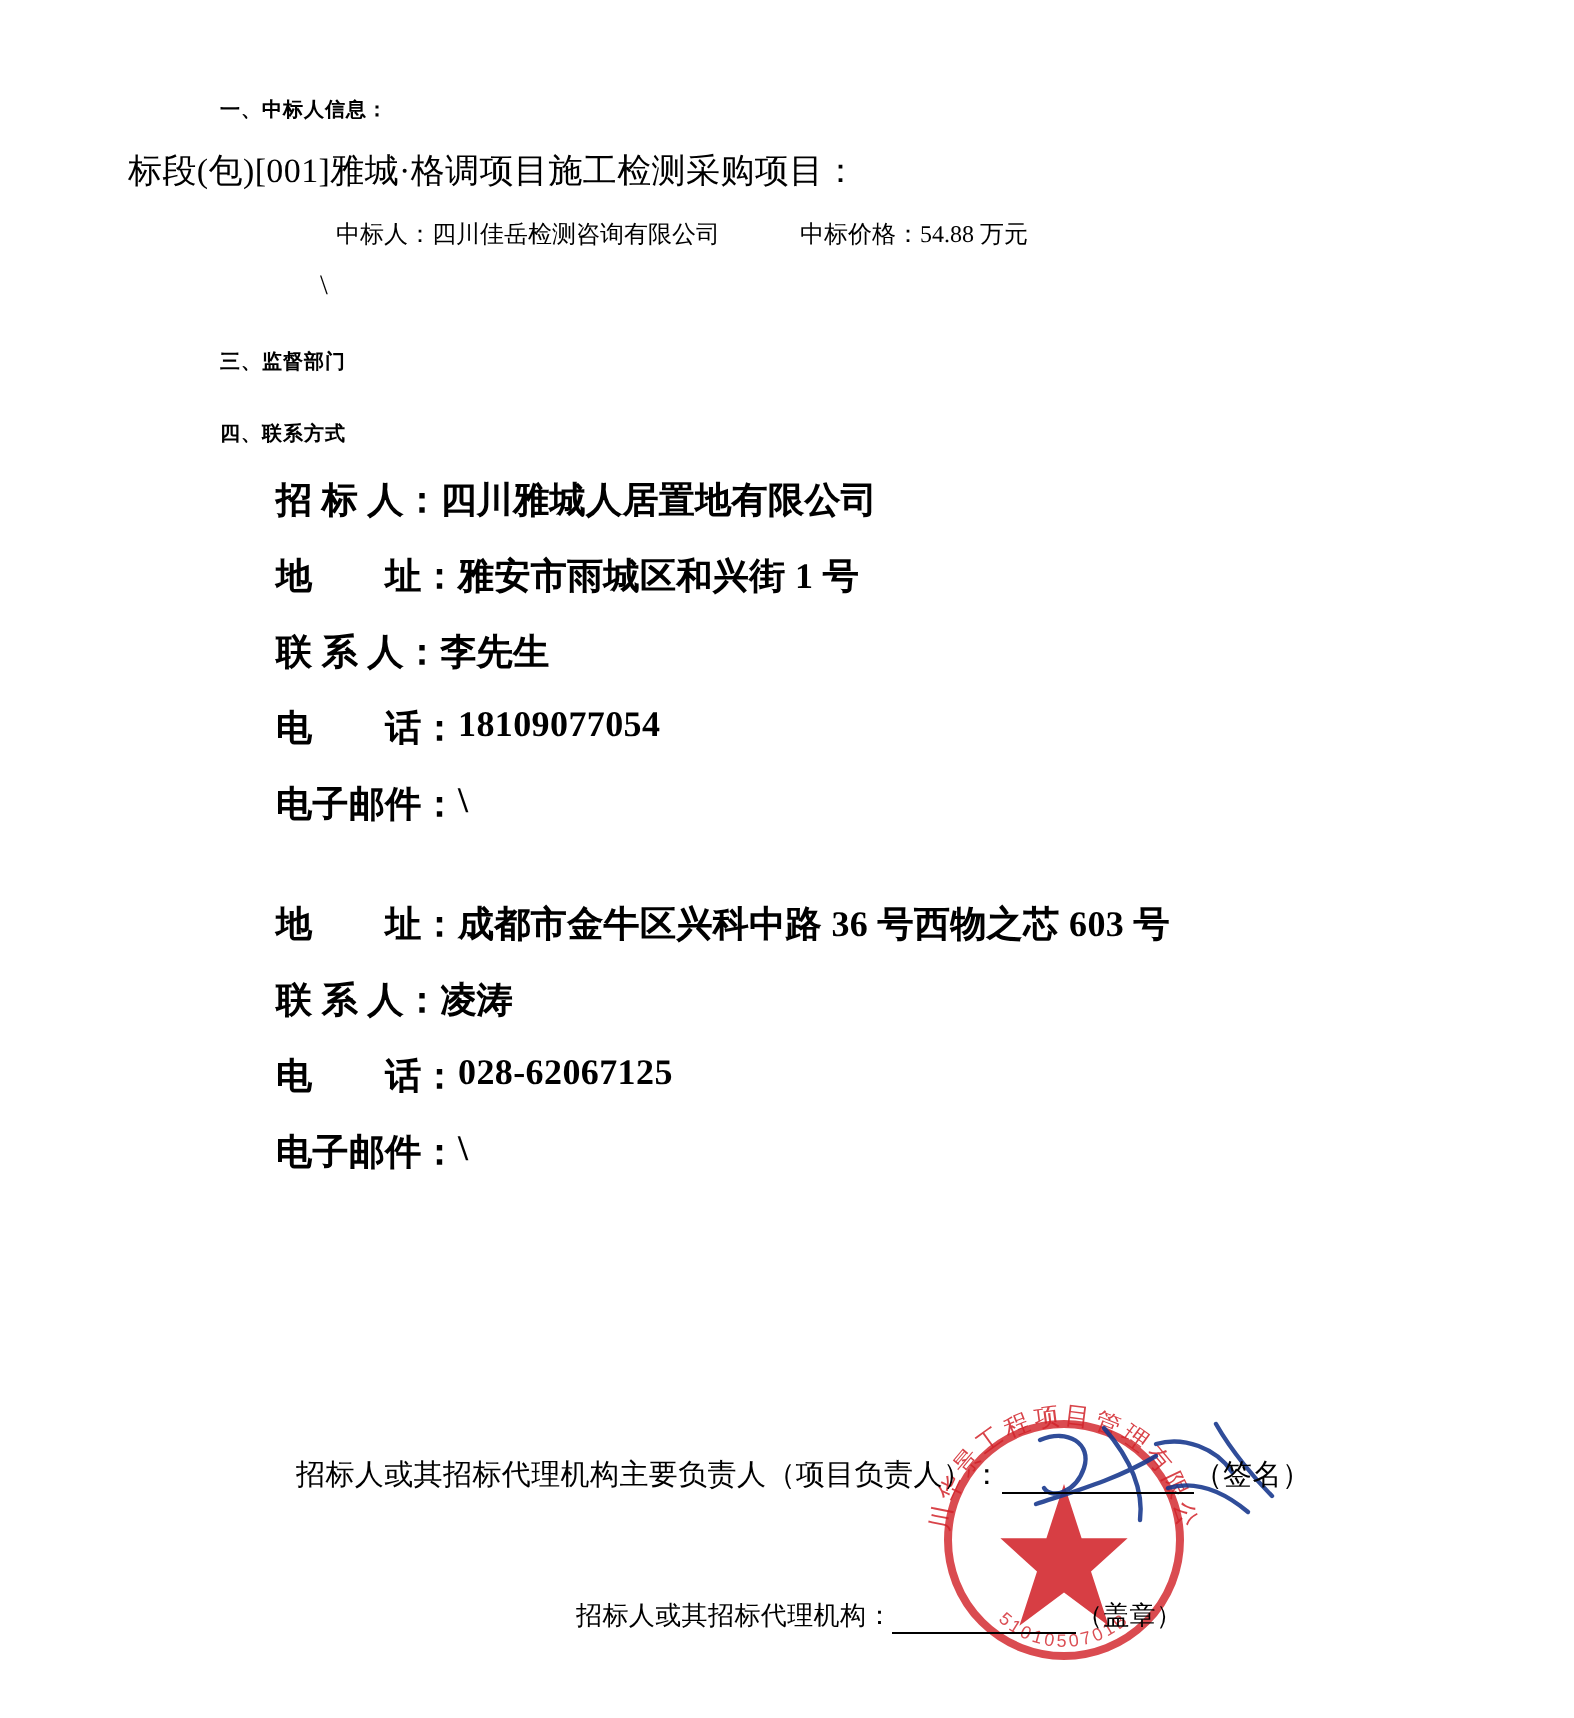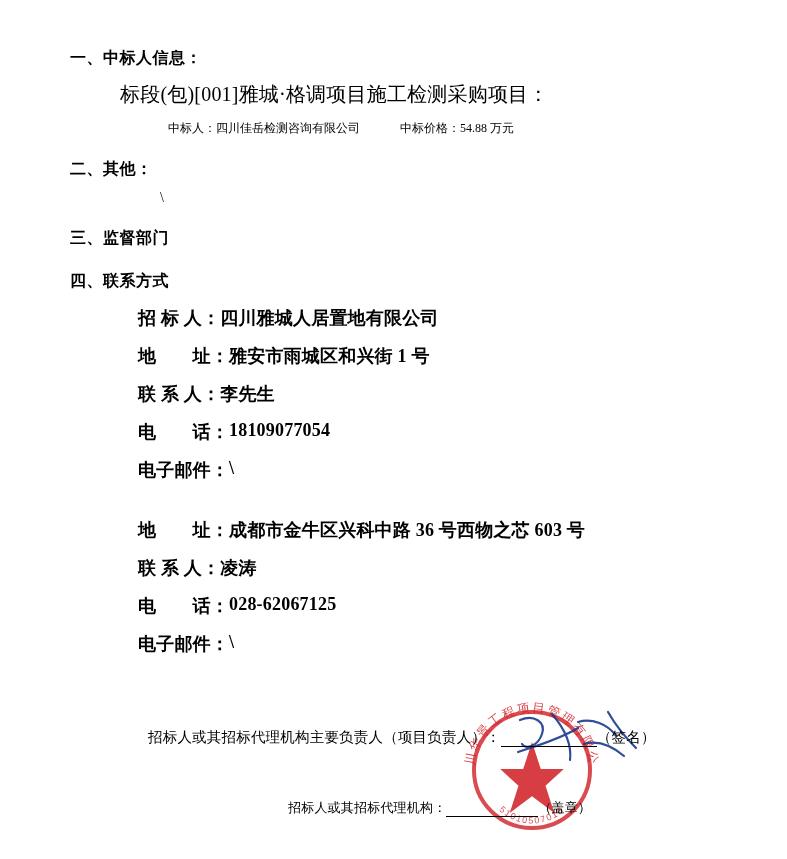--- a/index.html
+++ b/index.html
@@ -29,30 +29,30 @@
     margin-top: 10px;
     font-family: "Liberation Sans", "DejaVu Sans", sans-serif;
   }
   .subtitle {
     text-align: center;
     font-size: 15px;
     margin-top: 17px;
     letter-spacing: 0.3px;
   }
   .section-head {
-    font-size: 16px;
+    font-size: 10px;
     font-weight: 700;
     font-family: Liberation Sans, sans-serif;
-    margin-left: 70px;
+    margin-left: 110px;
     margin-top: 22px;
     letter-spacing: 0.5px;
   }
   .body-line {
-    font-size: 20px;
-    margin-left: 120px;
+    font-size: 17px;
+    margin-left: 64px;
     margin-top: 12px;
     letter-spacing: 0.2px;
   }
   .kv-line {
     font-size: 18px;
     margin-left: 138px;
     margin-top: 14px;
     letter-spacing: 0.2px;
     display: flex;
     font-weight: bold;
@@ -137,21 +137,20 @@
 
   <div class="section-head">一、中标人信息：</div>
   <div class="body-line">标段(包)[001]雅城·格调项目施工检测采购项目：</div>
   <div class="bidder-row">
     <span>中标人：</span>
     <span>四川佳岳检测咨询有限公司</span>
     <span class="price">中标价格：</span>
     <span>54.88 万元</span>
   </div>
 
-  <div class="section-head">二、其他：</div>
   <div class="backslash">\</div>
 
   <div class="section-head">三、监督部门</div>
 
   <div class="section-head">四、联系方式</div>
 
   <div class="kv-line">
     <span class="kv-key">招 标 人：</span>
     <span class="kv-val">四川雅城人居置地有限公司</span>
   </div>

